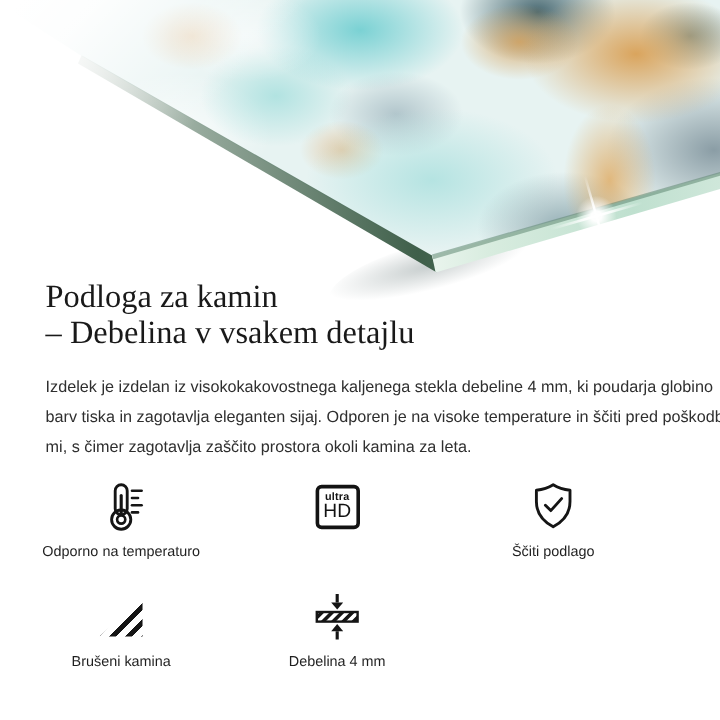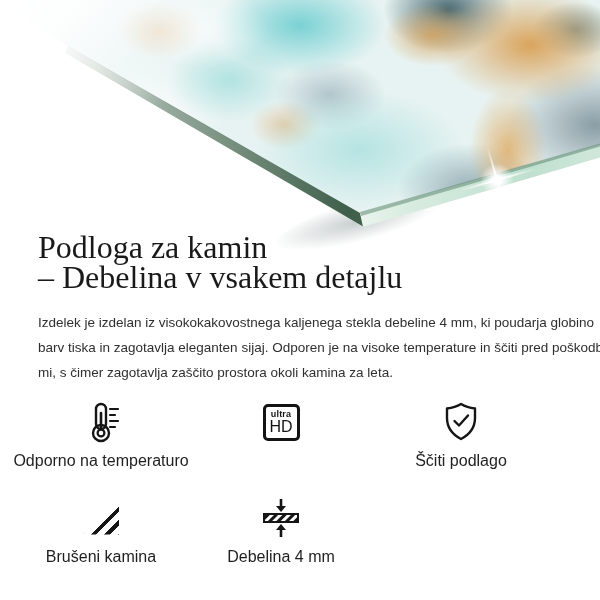--- a/index.html
+++ b/index.html
@@ -71,33 +71,33 @@
   }
   .sparkle .ray-b{
     position:absolute; left:-35px; top:-1px; width:70px; height:2px; transform:rotate(74deg);
     background:linear-gradient(to right, transparent, #ffffff 42% 58%, transparent);
   }
 
   
   .title{
     position:absolute; left:38px; top:232px; z-index:7;
     font-family:"Liberation Serif","DejaVu Serif",serif;
-    font-size:32px; line-height:30px; font-weight:400; color:#191919;
+    font-size:27px; line-height:30px; font-weight:400; color:#191919;
   }
   .desc{ position:absolute; left:38px; top:310px; font-size:13.5px; line-height:25px; color:#2f2f2f; }
   .desc span{ display:block; white-space:nowrap; }
 
   
   .features{
     position:absolute; left:11px; top:398px; width:540px;
     display:grid; grid-template-columns:repeat(3,180px); row-gap:24px;
   }
   .feature{ display:flex; flex-direction:column; align-items:center; }
   .icon-wrap{ height:48px; display:flex; align-items:center; justify-content:center; }
-  .feature-label{ margin-top:6px; font-size:16px; color:#1f1f1f; white-space:nowrap; }
+  .feature-label{ margin-top:6px; font-size:12px; color:#1f1f1f; white-space:nowrap; }
 
   .icon-svg{ stroke:#151515; fill:none; stroke-width:2.4; stroke-linecap:round; stroke-linejoin:round; }
 
   .hd-box{
     width:37px; height:37px; border:3px solid #131313; border-radius:5px;
     display:flex; flex-direction:column; align-items:center; justify-content:center; color:#131313;
   }
   .hd-box .ultra{ font-size:9px; font-weight:700; line-height:9px; letter-spacing:.2px; }
   .hd-box .hd{ font-size:16px; font-weight:400; line-height:15px; }
 

